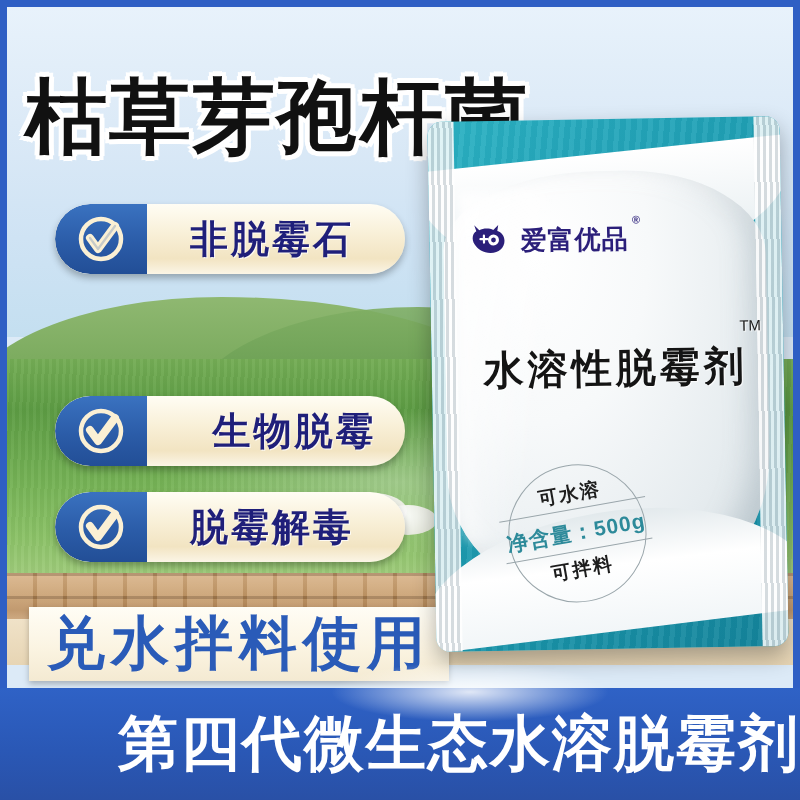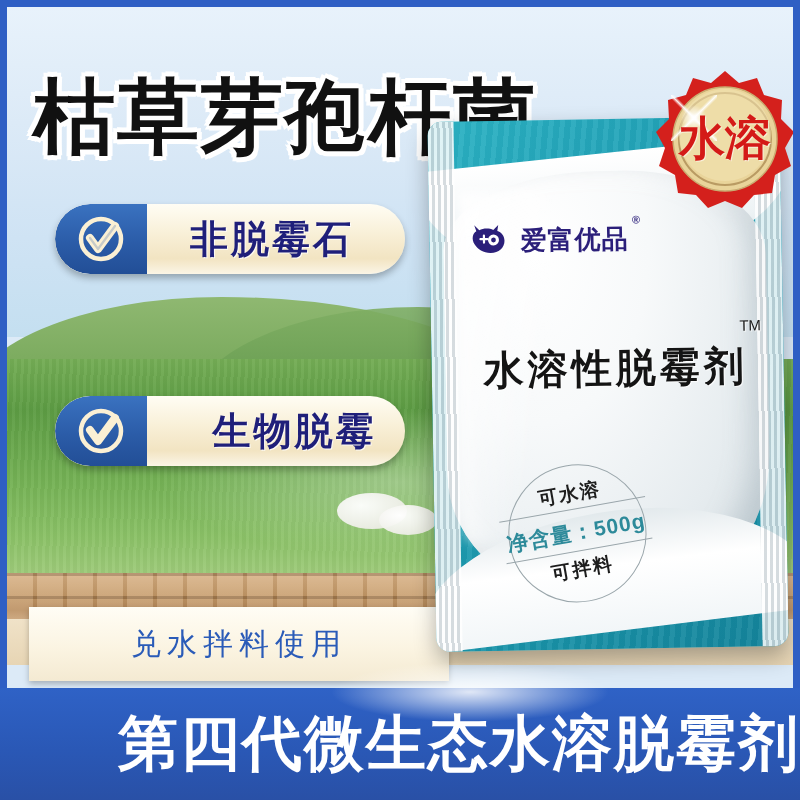--- a/index.html
+++ b/index.html
@@ -69,21 +69,21 @@
     position:absolute;left:0;width:100%;height:3px;background:rgba(92,60,30,.35);
   }
   
   .sand{
     position:absolute;left:0;top:612px;width:100%;height:46px;
     background:linear-gradient(180deg,#f0e2c8 0%,#e7d5b4 100%);
   }
 
   
   .headline-wrap{
-    position:absolute;left:18px;top:58px;width:560px;height:104px;margin-left:8px;
+    position:absolute;left:18px;top:58px;width:560px;height:104px;
   }
   .headline{
     font-size:82px;line-height:104px;font-weight:bold;color:#111;
     letter-spacing:2px;white-space:nowrap;
     text-shadow:
       3px 0 0 #fff,-3px 0 0 #fff,0 3px 0 #fff,0 -3px 0 #fff,
       3px 3px 0 #fff,-3px 3px 0 #fff,3px -3px 0 #fff,-3px -3px 0 #fff,
       5px 0 0 #fff,-5px 0 0 #fff,0 5px 0 #fff,0 -5px 0 #fff,
       4px 4px 0 #fff,-4px 4px 0 #fff,4px -4px 0 #fff,-4px -4px 0 #fff;
   }
@@ -111,21 +111,21 @@
   }
 
   
   .usebar{
     position:absolute;left:22px;top:600px;width:420px;height:74px;
     background:linear-gradient(180deg,#fffdf5 0%,#fbf4e2 55%,#f4ead2 100%);
     box-shadow:0 3px 6px rgba(0,0,0,.25);
     display:flex;align-items:center;justify-content:center;
   }
   .usebar span{
-    font-size:30px;font-weight:normal;color:#2a5bb8;letter-spacing:6px;text-align:center;
+    font-size:58px;font-weight:bold;color:#2a5bb8;letter-spacing:6px;text-align:center;
   }
 
   
   .bottom-banner{
     position:absolute;left:0;bottom:0;width:800px;height:112px;
     background:linear-gradient(180deg,#2f62c6 0%,#2a58b6 55%,#2950a6 100%);
     display:flex;align-items:center;justify-content:flex-end;z-index:30;
   }
   .bottom-banner .glow{
     position:absolute;left:330px;top:-26px;width:280px;height:60px;
@@ -291,20 +291,29 @@
     <div class="pill" style="top:389px;gap:45px;">
       <div class="pill-icon">
         <svg class="chk" viewBox="0 0 52 52">
           <circle cx="26" cy="26" r="20" fill="none" stroke="#fbf0d4" stroke-width="4.5"></circle>
           <path d="M15 25 L23 36 L40 13" fill="none" stroke="#fbf0d4" stroke-width="8" stroke-linecap="round" stroke-linejoin="round"></path>
         </svg>
       </div>
       <div class="pill-text">生物脱霉</div>
     </div>
 
+    <div class="pill" style="top:485px;">
+      <div class="pill-icon">
+        <svg class="chk" viewBox="0 0 52 52">
+          <circle cx="26" cy="26" r="20" fill="none" stroke="#fbf0d4" stroke-width="4.5"></circle>
+          <path d="M15 25 L23 36 L40 13" fill="none" stroke="#fbf0d4" stroke-width="8" stroke-linecap="round" stroke-linejoin="round"></path>
+        </svg>
+      </div>
+      <div class="pill-text">脱霉解毒</div>
+    </div>
 
     <div class="usebar">
       <span>兑水拌料使用</span>
     </div>
 
     <div class="pack">
       <div class="pack-crinkle"></div>
       <div class="swoosh-top"></div>
       <div class="pack-white"></div>
       <div class="swoosh-bot"></div>
@@ -334,34 +343,20 @@
       <div class="spec">
         <div class="spec-ring"></div>
         <div class="spec-rule" style="top:34px;"></div>
         <div class="spec-rule" style="top:76px;"></div>
         <div class="spec-l1">可水溶</div>
         <div class="spec-l2">净含量：500g</div>
         <div class="spec-l3">可拌料</div>
       </div>
     </div>
 
-    <div class="seal">
-      <svg width="140" height="140" viewBox="0 0 140 140">
-        <path d="M70 2 L84 14 L102 9 L109 26 L127 31 L126 50 L139 63 L130 79
-                 L136 97 L120 106 L117 124 L99 126 L87 139 L70 132 L53 139
-                 L41 126 L23 124 L20 106 L4 97 L10 79 L1 63 L14 50 L13 31
-                 L31 26 L38 9 L56 14 Z" fill="#d4201c"></path>
-        <circle cx="70" cy="70" r="52" fill="#e9d49a"></circle>
-        <circle cx="70" cy="70" r="52" fill="none" stroke="#c9ad72" stroke-width="1.5"></circle>
-        <circle cx="70" cy="70" r="46" fill="none" stroke="#b99b63" stroke-width="2"></circle>
-        <circle cx="70" cy="66" r="46" fill="#f3e3b4" opacity=".55"></circle>
-      </svg>
-      <div class="seal-spark"></div>
-      <div class="seal-text">水溶</div>
-    </div>
 
   </div>
 
   <div class="bottom-banner">
     <div class="glow"></div>
     <span>第四代微生态水溶脱霉剂</span>
   </div>
 </div>
 
 </body></html>

